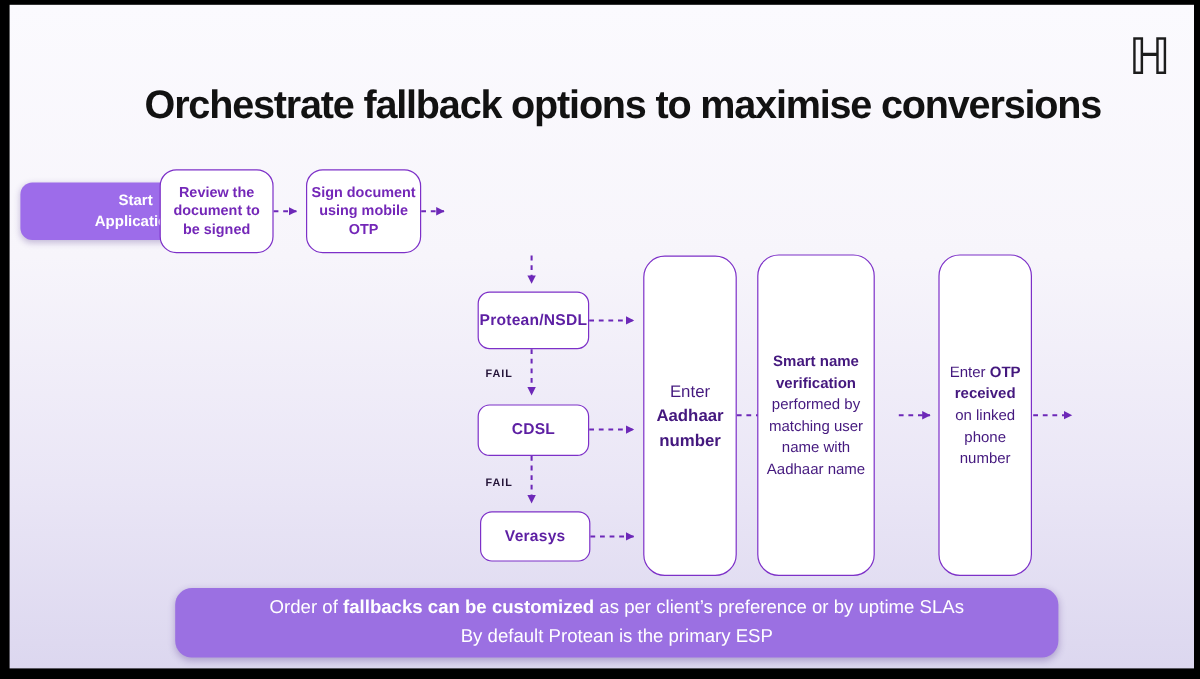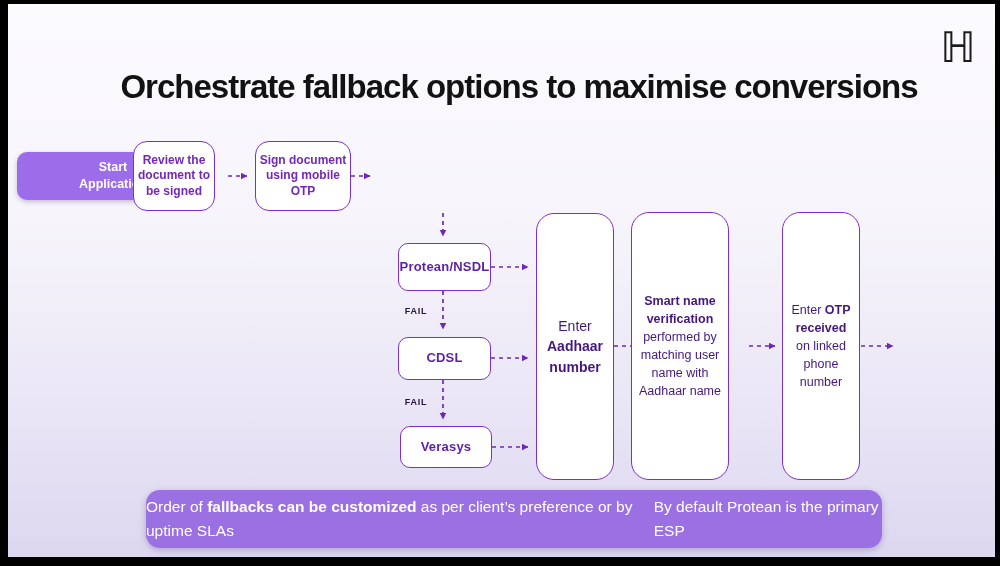--- a/index.html
+++ b/index.html
@@ -23,21 +23,21 @@
   .tall.mixed{font-weight:normal;}
   .tall.mixed b{font-weight:bold;}
   .filled{position:absolute;background:#9d6cea;color:#fff;border:none;border-radius:10px;
           display:flex;align-items:center;justify-content:center;text-align:center;
           font-weight:bold;font-size:12.5px;line-height:1.35;
           box-shadow:0 2px 5px rgba(70,35,130,.28);}
   .fail{position:absolute;width:40px;text-align:center;font-size:9px;font-weight:bold;
         letter-spacing:.8px;color:#241438;}
   .banner{position:absolute;left:146px;top:490px;width:736px;height:58px;
           background:#9b70e2;border-radius:14px;color:#fff;
-          display:flex;flex-direction:row;align-items:center;justify-content:center;
+          display:flex;flex-direction:column;align-items:center;justify-content:center;
           font-size:15.5px;line-height:1.55;box-shadow:0 2px 6px rgba(70,35,130,.3);}
   .banner b{font-weight:bold;}
   svg#arrows{position:absolute;left:0;top:0;}
 </style>
 </head>
 <body>
 
 <div id="stage">
   <div id="canvas"></div>
   <div id="layer">
@@ -64,21 +64,21 @@
         <path d="M614,346 H644" marker-end="url(#ah)"></path>
         <path d="M749,346 H775" marker-end="url(#ah)"></path>
         <path d="M861,346 H893" marker-end="url(#ah)"></path>
       </g>
     </svg>
 
     <div class="filled" style="left:17px;top:152px;width:96px;height:48px;padding-left:48px;">
       <span>Start Application</span>
     </div>
 
-    <div class="node row1" style="left:133px;top:141px;width:82px;height:70px;">
+    <div class="node row1" style="left:133px;top:141px;width:95px;height:70px;">
       <span>Review the document to be signed</span>
     </div>
 
     <div class="node row1" style="left:255px;top:141px;width:96px;height:70px;">
       <span>Sign document using mobile OTP</span>
     </div>
 
 
     <div class="node esp" style="left:398px;top:243px;width:93px;height:48px;">
       <span>Protean/NSDL</span>

